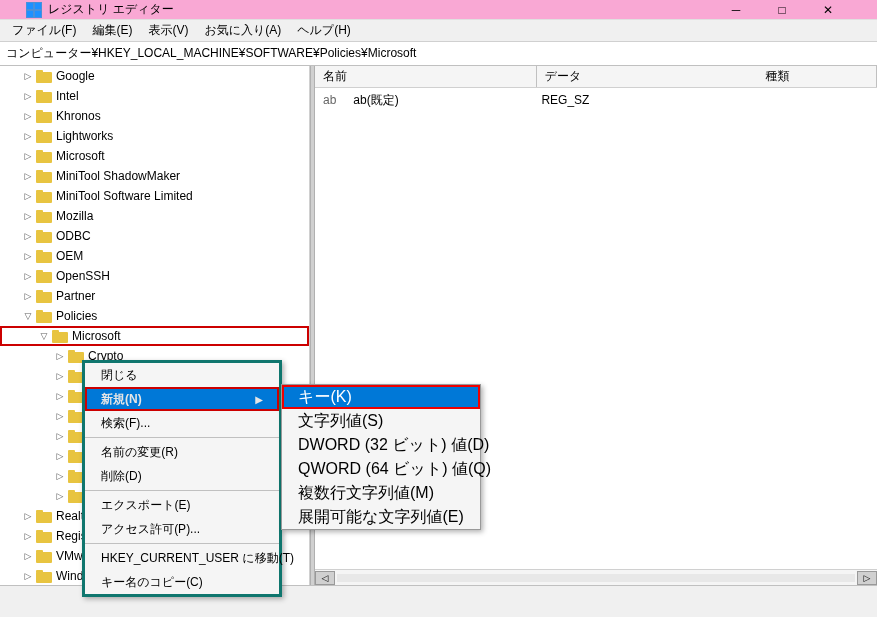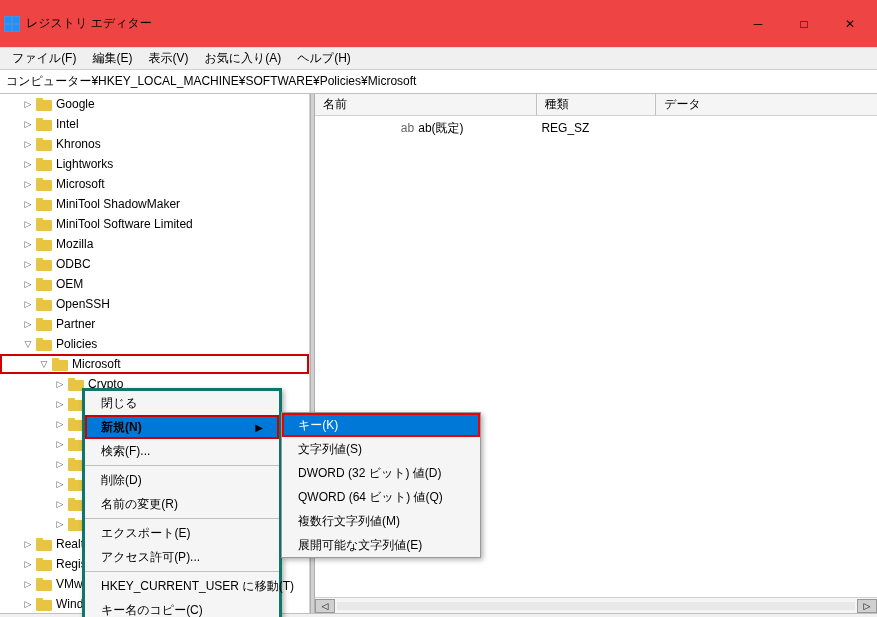--- a/index.html
+++ b/index.html
@@ -8,25 +8,25 @@
       font-size: 12px;
       background: #f0f0f0;
       width: 877px;
       height: 617px;
       overflow: hidden;
       user-select: none;
     }
 
     
     .title-bar {
-      background: #ef4444;
-      height: 48px;
-      display: flex;
-      align-items: center;
-      padding: 0 4px;
+      background: #f9a8d4;
+      height: 20px;
+      display: flex;
+      align-items: center;
+      padding: 0 26px;
       border-bottom: 1px solid #e0e0e0;
     }
     .title-bar-icon {
       width: 16px;
       height: 16px;
       margin-right: 6px;
       background: #4a90d9;
       display: flex;
       align-items: center;
       justify-content: center;
@@ -145,21 +145,21 @@
       flex-direction: column;
       background: #fff;
     }
     .reg-item {
       display: flex;
       align-items: center;
       height: 20px;
       padding: 0 8px;
       font-size: 12px;
     }
-    .reg-item-name { flex: 2; display: flex; align-items: center; gap: 4px; justify-content: center; }
+    .reg-item-name { flex: 2; display: flex; align-items: center; gap: 17px; }
     .reg-item-type { flex: 1; }
     .reg-item-data { flex: 2; }
 
     
     .status-bar {
       height: 20px;
       background: #f0f0f0;
       border-top: 1px solid #c0c0c0;
       display: flex;
       align-items: center;
@@ -181,39 +181,39 @@
     }
     .ctx-item {
       padding: 4px 16px;
       cursor: pointer;
       white-space: nowrap;
       display: flex;
       align-items: center;
       justify-content: space-between;
       height: 24px;
     }
-    .ctx-item.highlighted { background: #0078d7; color: #000000; }
+    .ctx-item.highlighted { background: #0078d7; color: #e5e5e5; }
     .ctx-divider {
       height: 1px;
       background: #c0c0c0;
       margin: 2px 0;
     }
     .ctx-arrow { font-size: 10px; }
 
     
     .submenu {
       position: absolute;
       left: 281px;
       top: 318px;
       width: 200px;
       background: #f5f5f5;
       border: 1px solid #999;
       box-shadow: 2px 2px 5px rgba(0,0,0,0.3);
       z-index: 101;
-      font-size: 12px;
+      font-size: 16px;
       text-align: right;
     }
     .submenu-item {
       padding: 4px 16px;
       cursor: pointer;
       white-space: nowrap;
       height: 24px;
       display: flex;
       align-items: center;
     }
@@ -549,22 +549,22 @@
 
     </div>
   </div>
 
   <div style="width:5px; background:#d0d0d0; cursor:col-resize; border-left:1px solid #b0b0b0; border-right:1px solid #b0b0b0;"></div>
 
   <div class="right-panel">
 
     <div style="display:flex; height:22px; border-bottom:1px solid #d0d0d0; background:#f5f5f5; align-items:center;">
       <div style="flex:2; padding:2px 8px; border-right:1px solid #c0c0c0; font-size:12px; overflow:hidden;">名前</div>
+      <div style="flex:2; padding:2px 8px; font-size:12px;">データ</div>
       <div style="flex:1; padding:2px 8px; border-right:1px solid #c0c0c0; font-size:12px; overflow:hidden;">種類</div>
-      <div style="flex:2; padding:2px 8px; font-size:12px;">データ</div>
     </div>
 
     <div style="padding:2px 0;">
       <div class="reg-item">
         <div class="reg-item-name">
           <span style="font-size:12px; color:#666;">ab</span>
           <span>ab(既定)</span>
         </div>
         <div class="reg-item-type">REG_SZ</div>
         <div class="reg-item-data"></div>
@@ -589,25 +589,25 @@
       <span style="font-weight:bold;">新規(N)</span>
       <span class="ctx-arrow">▶</span>
     </div>
 
     <div class="ctx-item">
       <span>検索(F)...</span>
     </div>
     <div class="ctx-divider"></div>
 
     <div class="ctx-item">
+      <span>名前の変更(R)</span>
+    </div>
+
+    <div class="ctx-item">
       <span>削除(D)</span>
-    </div>
-
-    <div class="ctx-item">
-      <span>名前の変更(R)</span>
     </div>
     <div class="ctx-divider"></div>
 
     <div class="ctx-item">
       <span>エクスポート(E)</span>
     </div>
 
     <div class="ctx-item">
       <span>アクセス許可(P)...</span>
     </div>

